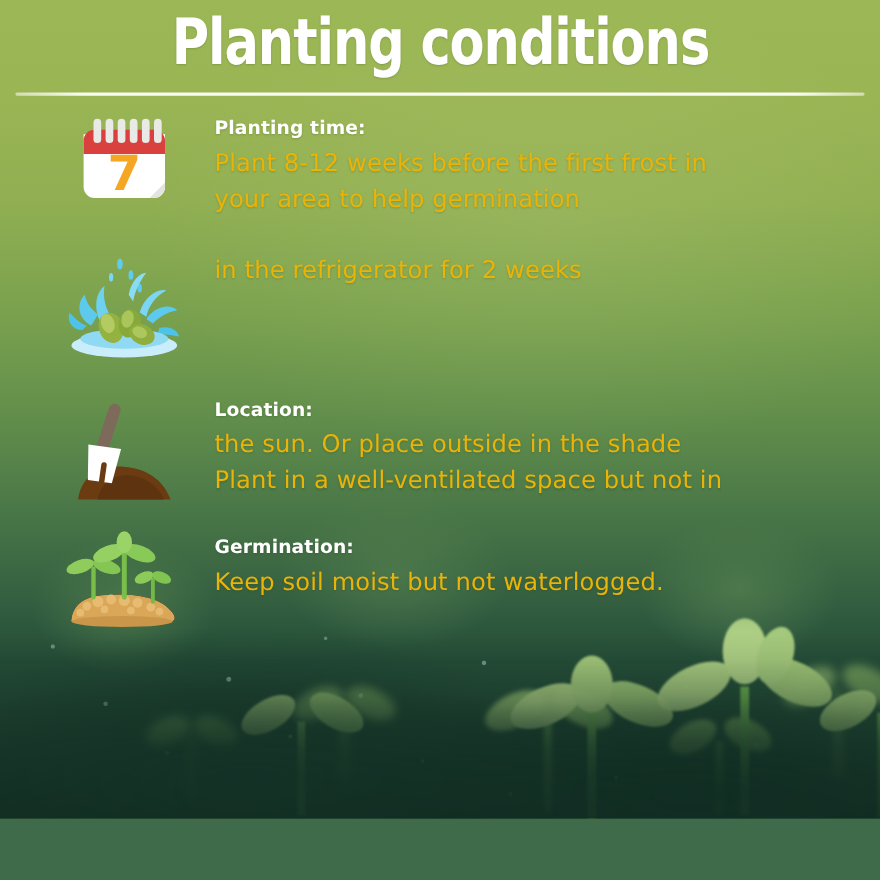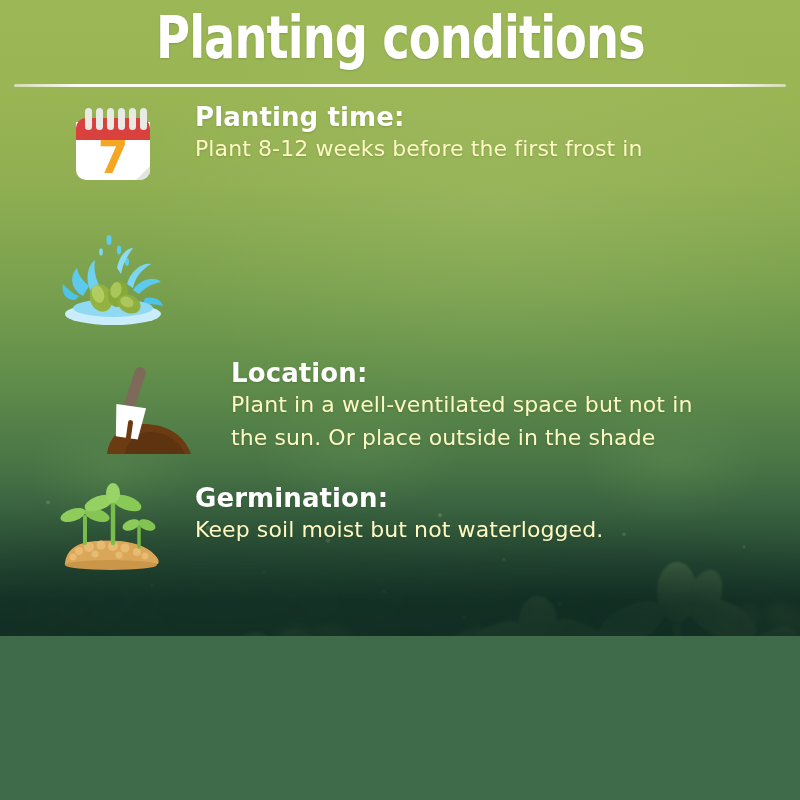--- a/index.html
+++ b/index.html
@@ -5,21 +5,21 @@
   * { margin:0; padding:0; box-sizing:border-box; }
   html,body { width:800px; height:800px; overflow:hidden; }
   body {
     font-family:"DejaVu Sans", sans-serif;
     background:#3f6b4a;
   }
 
   
   #poster{
     position:relative;
-    width:800px; height:636px;
+    width:800px; height:744px;
     overflow:hidden;
     background:#2e5840;
     padding-left:48px;
   }
 
   
   .photo-layer{
     position:absolute; inset:0;
     background:
       
@@ -133,40 +133,40 @@
     align-items:center;
     justify-content:center;
     padding-top:6px;
   }
   .text-cell{
     flex:1 1 auto;
     padding-right:10px;
     padding-top:2px;
   }
   .row-heading{
-    font-size:26px;
+    font-size:17px;
     font-weight:700;
     color:#ffffff;
     line-height:30px;
     letter-spacing:.1px;
     text-shadow:0 1px 2px rgba(40,60,25,.22);
   }
   .row-body{
     font-size:22px;
     font-weight:400;
-    color:#fef9c3;
+    color:#eab308;
     line-height:33px;
     letter-spacing:.1px;
     text-shadow:0 1px 2px rgba(40,60,25,.22);
   }
 
   
   .row.r1{ min-height:128px; }
   .row.r2{ min-height:128px; }
-  .row.r3{ min-height:125px;margin-left:36px; }
+  .row.r3{ min-height:125px; }
   .row.r4{ min-height:120px; }
 
   svg{ display:block; overflow:visible; }
 </style>
 </head>
 <body>
 
 <div id="poster">
 
   <div class="photo-layer">
@@ -263,20 +263,21 @@
             <rect x="59" y="2" width="7" height="22" rx="3.5"></rect>
             <rect x="70" y="2" width="7" height="22" rx="3.5"></rect>
           </g>
 
           <text x="43" y="67" text-anchor="middle" font-family="DejaVu Sans, sans-serif" font-size="44" font-weight="700" fill="#f5a623">7</text>
         </svg>
       </div>
       <div class="text-cell">
         <div class="row-heading">Planting time:</div>
         <div class="row-body">Plant 8-12 weeks before the first frost in</div>
+        <div class="row-body">your area to help germination</div>
       </div>
     </div>
 
     <div class="row r2">
       <div class="icon-cell">
         <svg width="104" height="96" viewBox="0 0 104 96">
 
           <ellipse cx="48" cy="6" rx="2.6" ry="5" fill="#5fcbee"></ellipse>
           <ellipse cx="58" cy="16" rx="2.2" ry="4.4" fill="#5fcbee"></ellipse>
           <ellipse cx="40" cy="18" rx="1.9" ry="3.8" fill="#7ad6f2"></ellipse>
@@ -296,40 +297,41 @@
 
           <ellipse cx="40" cy="64" rx="11" ry="14" fill="#93b23f" transform="rotate(-18 40 64)"></ellipse>
           <ellipse cx="37" cy="60" rx="6" ry="9" fill="#b2cc62" transform="rotate(-18 37 60)"></ellipse>
           <ellipse cx="57" cy="60" rx="10" ry="13" fill="#87a93a" transform="rotate(12 57 60)"></ellipse>
           <ellipse cx="55" cy="56" rx="5.5" ry="8" fill="#a9c65b" transform="rotate(12 55 56)"></ellipse>
           <ellipse cx="68" cy="70" rx="12" ry="9" fill="#8fae3d" transform="rotate(24 68 70)"></ellipse>
           <ellipse cx="66" cy="68" rx="7" ry="5" fill="#adc75f" transform="rotate(24 66 68)"></ellipse>
         </svg>
       </div>
       <div class="text-cell">
+        <div class="row-body">in the refrigerator for 2 weeks</div>
       </div>
     </div>
 
     <div class="row r3">
       <div class="icon-cell">
         <svg width="100" height="98" viewBox="0 0 100 98">
 
           <path d="M8 92 C10 74 24 62 44 62 C64 62 84 70 92 92 Z" fill="#6b3c12"></path>
           <path d="M26 92 C28 78 40 70 52 70 C66 70 80 78 86 92 Z" fill="#5d3310"></path>
 
           <rect x="30" y="4" width="11" height="48" rx="5.5" fill="#7d6a5a" transform="rotate(18 35 28)"></rect>
 
           <path d="M15 44 L45 44 L41 76 L19 76 Z" fill="#ffffff" transform="rotate(8 30 60)"></path>
           <rect x="28" y="58" width="5" height="20" rx="2.5" fill="#6b3c12" transform="rotate(8 30 68)"></rect>
         </svg>
       </div>
       <div class="text-cell">
         <div class="row-heading">Location:</div>
+        <div class="row-body">the sun. Or place outside in the shade</div>
         <div class="row-body">Plant in a well-ventilated space but not in</div>
-        <div class="row-body">the sun. Or place outside in the shade</div>
       </div>
     </div>
 
     <div class="row r4">
       <div class="icon-cell">
         <svg width="108" height="92" viewBox="0 0 108 92">
 
           <path d="M6 76 C8 60 22 54 40 54 C62 52 86 56 96 68 C102 74 100 78 96 78 L10 78 C6 78 5 78 6 76 Z" fill="#d9a css"></path>
           <path d="M6 76 C8 60 22 54 40 54 C62 52 86 56 96 68 C102 74 100 78 96 78 L10 78 C6 78 5 78 6 76 Z" fill="#d9a757"></path>
           <ellipse cx="52" cy="78" rx="46" ry="5" fill="#c9964a"></ellipse>

